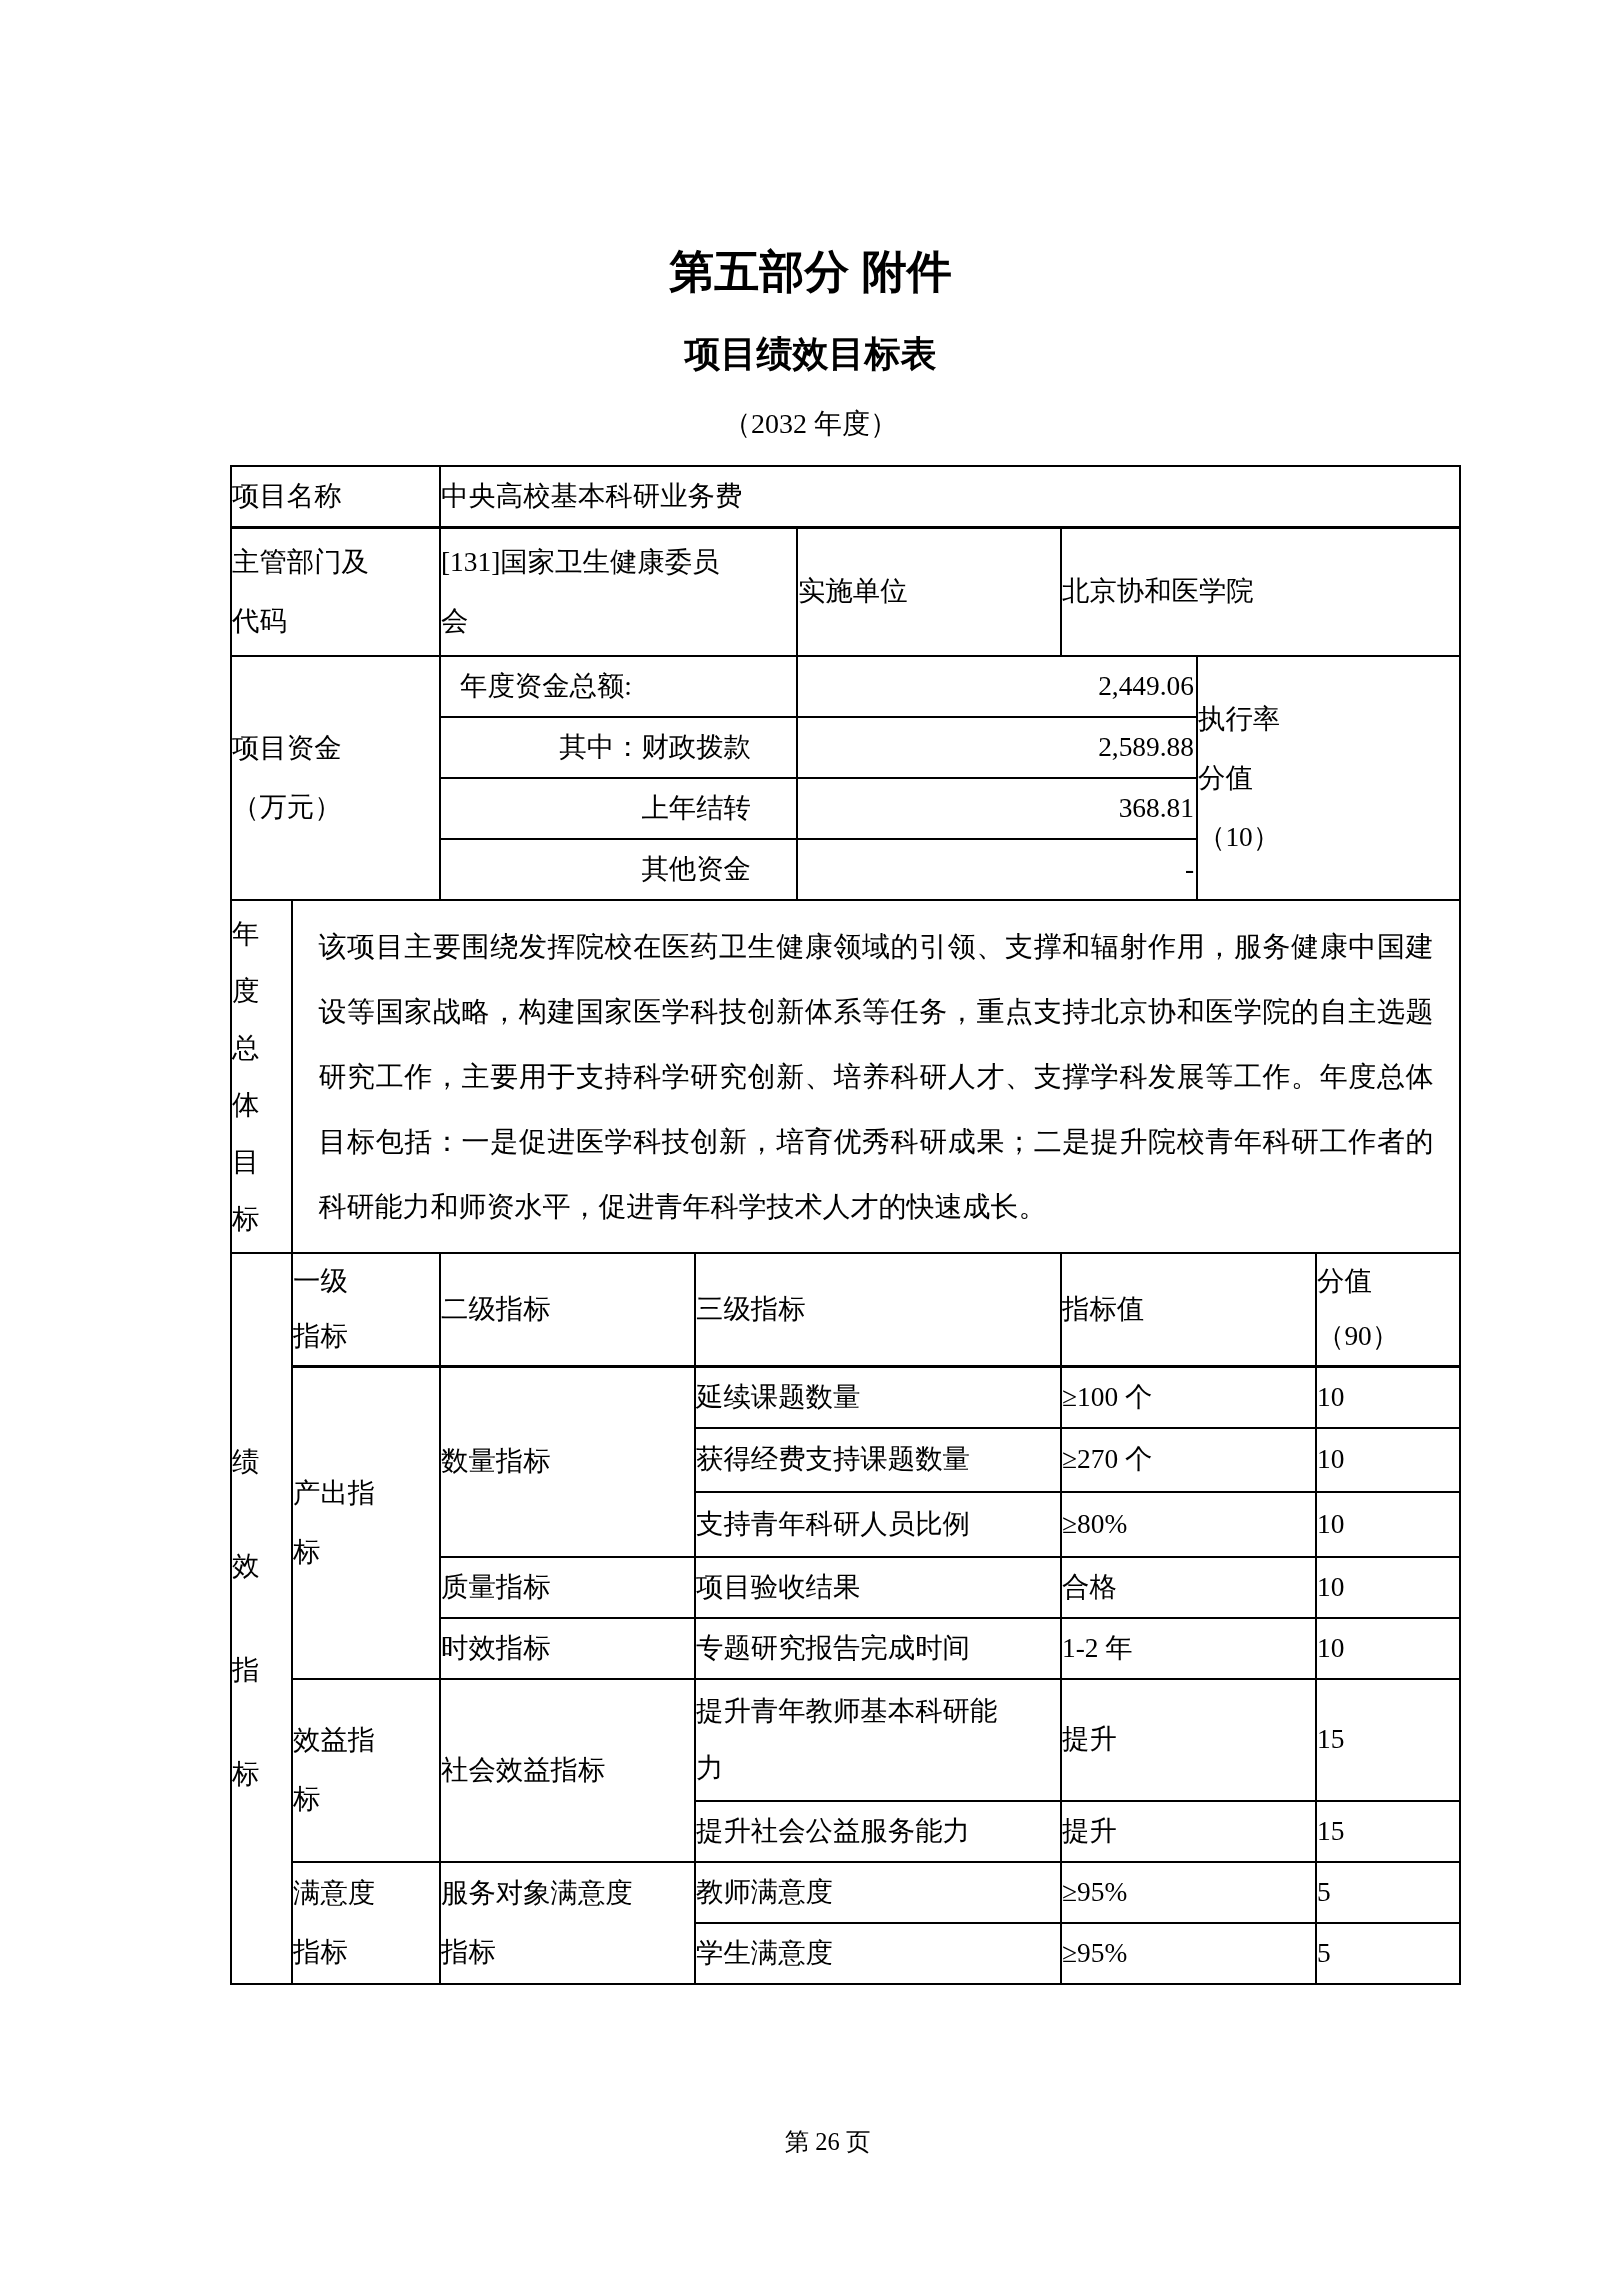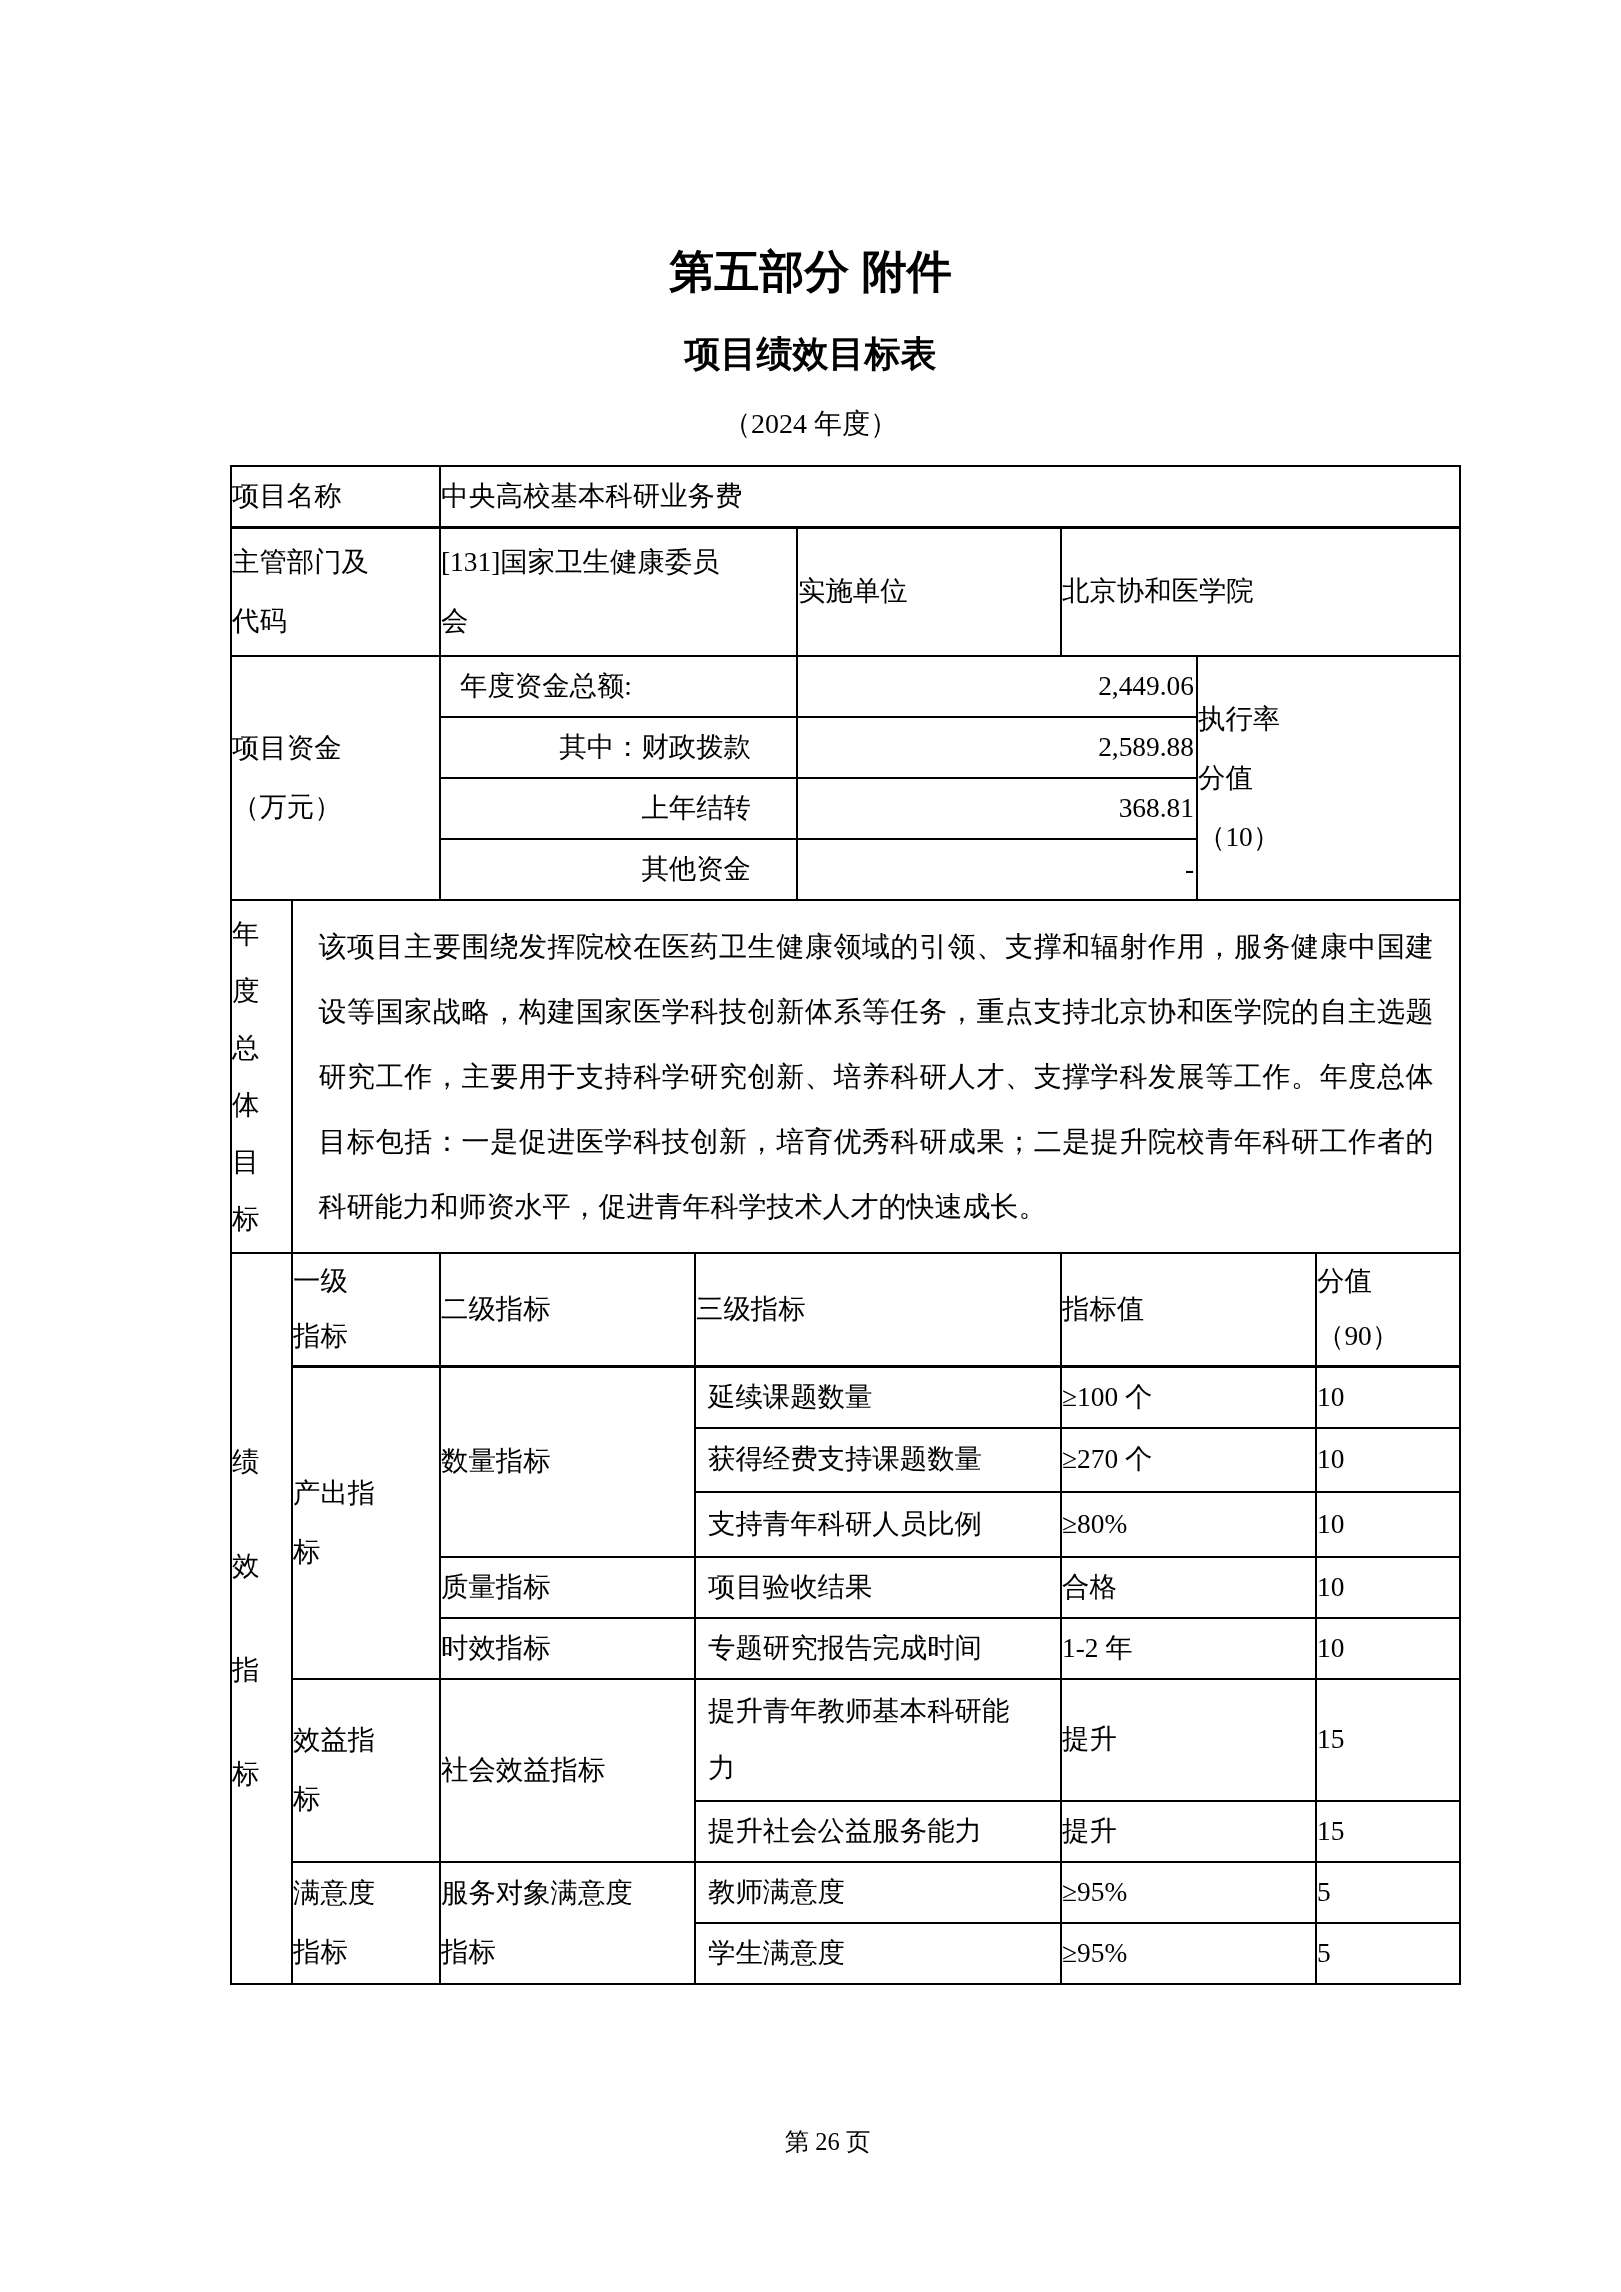--- a/index.html
+++ b/index.html
@@ -52,34 +52,34 @@
   .fund-l-first{text-align:left;padding-left:19px;}
   .fund-v{text-align:right;padding-right:2px;}
   .goal-label{line-height:57px;}
   .goal-text{
     text-align:justify;
     font-size:28px;line-height:65px;
     padding:5.9px 25.5px;
     vertical-align:middle;
   }
   .side-label{line-height:104px;}
-  .l3{text-align:left;padding-left:12px;white-space:pre-line;line-height:57px;}
+  .l3{text-align:left;padding-left:0;white-space:pre-line;line-height:57px;}
   .footer{
     position:absolute;left:17px;top:2125px;width:100%;
     text-align:center;font-size:24.5px;
   }
 </style>
 </head>
 <body>
 
 <div class="page">
 
   <h1 class="title">第五部分  附件</h1>
   <h2 class="subtitle">项目绩效目标表</h2>
-  <div class="period">（2024 年度）</div>
+  <div class="period">（2032 年度）</div>
 
   <table class="main">
     <colgroup>
       <col style="width:61px">
         <col style="width:148px">
         <col style="width:255px">
         <col style="width:102px">
       <col style="width:264px">
         <col style="width:136px">
         <col style="width:119px">

